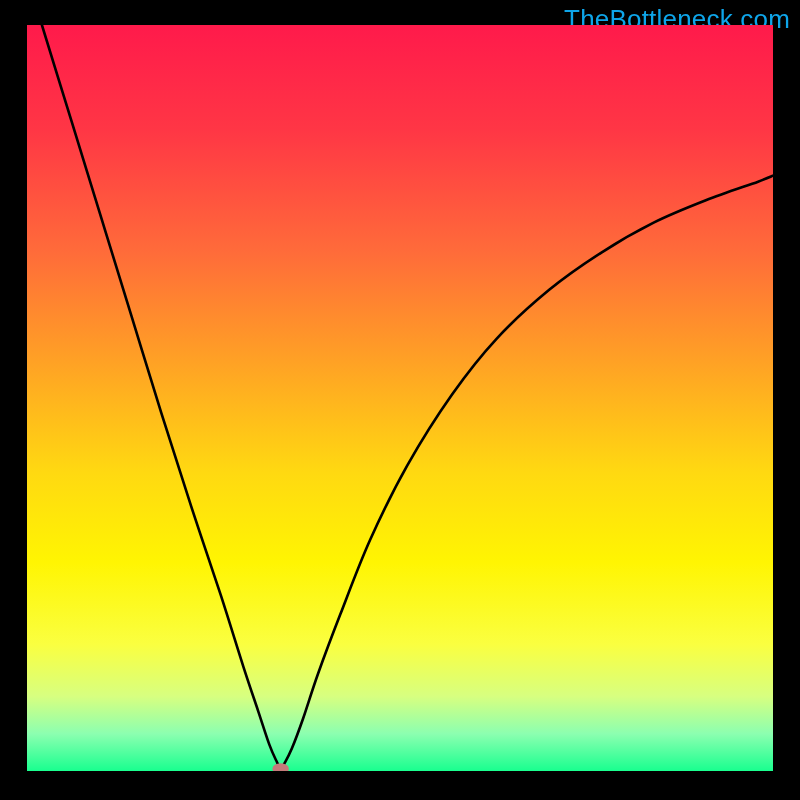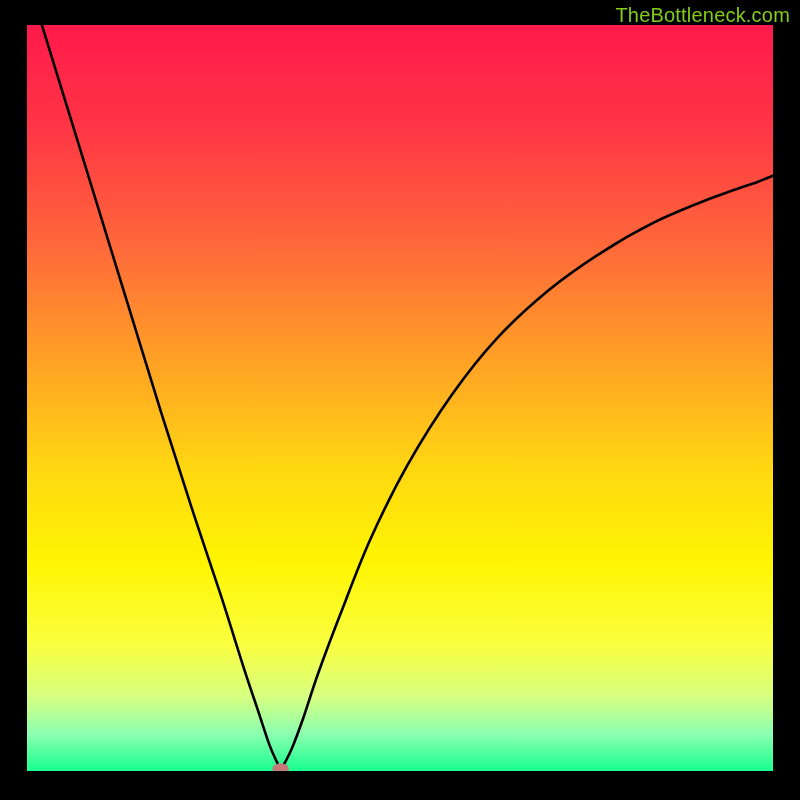--- a/index.html
+++ b/index.html
@@ -20,22 +20,22 @@
     background: #000;
   }
   .plot {
     position: absolute;
     inset: 0;
   }
   .watermark {
     position: absolute;
     top: 4px;
     right: 10px;
-    color: #84cc16;
-    font-size: 20px;
+    color: #0ea5e9;
+    font-size: 26px;
     font-weight: 500;
     letter-spacing: 0.2px;
   }
   svg { display: block; }
 </style>
 </head>
 <body>
 
 <div class="watermark">TheBottleneck.com</div>
 

